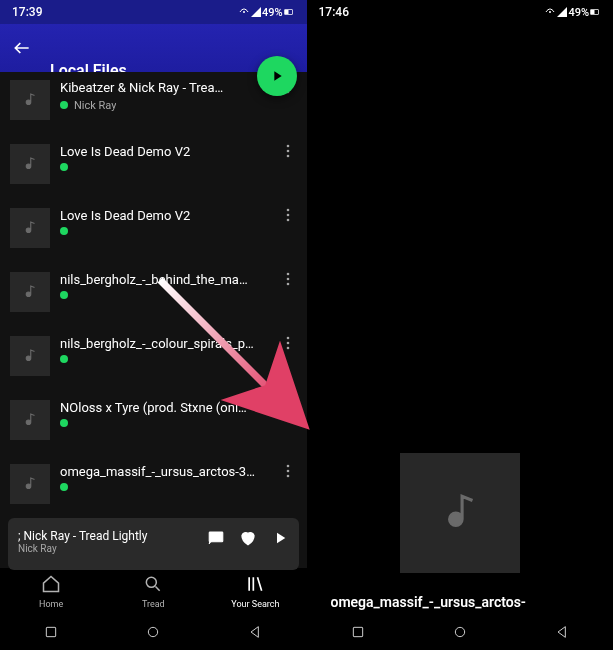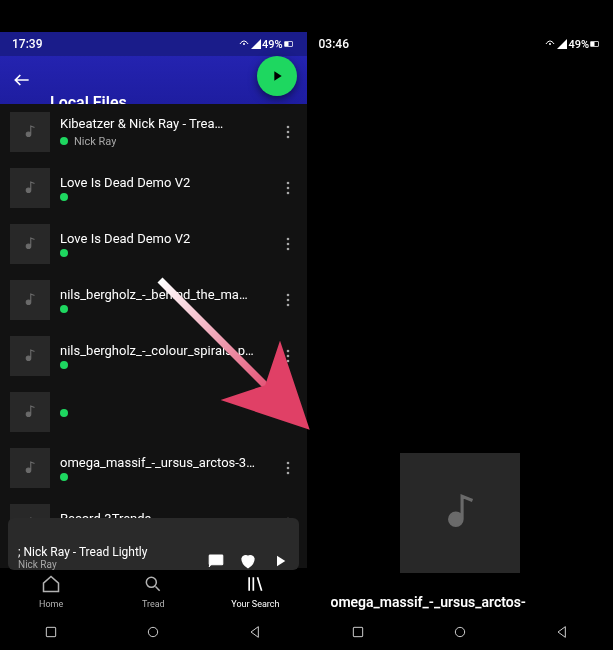--- a/index.html
+++ b/index.html
@@ -1,49 +1,49 @@
 <!DOCTYPE html>
 <html><head>
 <meta charset="utf-8">
 <style>
   * { margin: 0; padding: 0; box-sizing: border-box; font-family: -apple-system, BlinkMacSystemFont, "Segoe UI", Roboto, Helvetica, Arial, sans-serif; }
   html, body { width: 613px; height: 650px; background: #333; overflow: hidden; }
   .wrap { display: flex; width: 613px; height: 650px; position: relative; }
   .phone { width: 306.5px; height: 650px; background: #000; position: relative; display: flex; flex-direction: column; overflow: hidden; }
 
   
-  .status { height: 24px; background: #000; color: #fff; display: flex; justify-content: space-between; align-items: center; padding: 0 12px; font-size: 12px; font-weight: 500; margin-top: 32px; }
+  .status { height: 24px; background: #000; color: #fff; display: flex; justify-content: space-between; align-items: center; padding: 0 12px; font-size: 12px; font-weight: 500; }
   .phone.left .status { background: #1a1c8a; }
   .status .icons { display: flex; align-items: center; font-size: 11px; }
   .status svg { width: 12px; height: 12px; fill: #fff; }
 
   
   .header { height: 48px; background: linear-gradient(#2423b0, #1e1da0); display: flex; align-items: center; padding: 0 12px; color: #fff; gap: 18px; }
   .header .title { font-size: 16px; font-weight: 600; margin-top: 44px; }
 
   
   .fab { position: absolute; right: 10px; top: 56px; width: 40px; height: 40px; border-radius: 50%; background: #1ed760; display: flex; align-items: center; justify-content: center; z-index: 5; box-shadow: 0 3px 8px rgba(0,0,0,.5);}
   .fab svg { fill: #000; width: 16px; height: 16px; }
 
   
   .list { flex: 1; background: #121212; overflow: hidden; }
-  .row { display: flex; align-items: center; height: 56px; padding: 0 8px 0 10px; }
+  .row { display: flex; align-items: flex-start; height: 56px; padding: 0 8px 0 10px; margin-top: 8px; }
   .thumb { width: 40px; height: 40px; background: #282828; display: flex; align-items: center; justify-content: center; flex-shrink: 0; }
   .thumb svg { width: 18px; height: 18px; fill: #6a6a6a; }
   .thumb.art { background: #3a3227; }
   .meta { flex: 1; min-width: 0; padding: 0 10px; }
   .meta .t { color: #fff; font-size: 13px; white-space: nowrap; overflow: hidden; text-overflow: ellipsis; line-height: 1.3; }
   .meta .sub { display: flex; align-items: center; gap: 6px; margin-top: 2px; }
   .dot { width: 8px; height: 8px; border-radius: 50%; background: #1ed760; flex-shrink: 0; }
   .meta .a { color: #a7a7a7; font-size: 11px; white-space: nowrap; overflow: hidden; text-overflow: ellipsis; }
   .more { width: 22px; display: flex; align-items: center; justify-content: center; color: #a7a7a7; flex-shrink: 0; }
   .more svg { width: 4px; height: 14px; fill: #a7a7a7; }
 
   
-  .nowbar { position: absolute; left: 8px; right: 8px; bottom: 80px; height: 52px; background: #2a2a2a; border-radius: 6px; display: flex; align-items: flex-end; padding: 0 10px; gap: 10px; z-index: 6; }
+  .nowbar { position: absolute; left: 8px; right: 8px; bottom: 80px; height: 52px; background: #2a2a2a; border-radius: 6px; display: flex; align-items: flex-start; padding: 11px 10px; gap: 10px; z-index: 6; }
   .nowbar .nmeta { flex: 1; min-width: 0; }
   .nowbar .nt { color: #fff; font-size: 12px; white-space: nowrap; overflow: hidden; text-overflow: ellipsis; }
   .nowbar .na { color: #a7a7a7; font-size: 10px; }
   .nowbar .nicons { display: flex; align-items: center; gap: 14px; }
   .nowbar svg { width: 18px; height: 18px; fill: #fff; }
 
   
   .tabs { position: absolute; left: 0; right: 0; bottom: 36px; height: 46px; background: #000; display: flex; }
   .tab { flex: 1; display: flex; flex-direction: column; align-items: center; justify-content: center; gap: 5px; color: #b3b3b3; }
   .tab.active { color: #fff; }
@@ -216,20 +216,21 @@
           </div>
         </div>
         <div class="row">
           <div class="thumb">
             <svg viewBox="0 0 24 24">
               <path d="M10 18a3 3 0 1 1 0-6 3 3 0 0 1 0 6zM13 15V4l5 2" fill="none" stroke="#6a6a6a" stroke-width="1.5"></path>
               <circle cx="10" cy="15" r="3" fill="#6a6a6a"></circle>
             </svg>
           </div>
           <div class="meta">
+            <div class="t">NOloss x Tyre (prod. Stxne (onl…</div>
             <div class="sub">
               <span class="dot"></span>
               <span class="a"></span>
             </div>
           </div>
           <div class="more">
             <svg viewBox="0 0 4 14">
               <circle cx="2" cy="2" r="1.3"></circle>
               <circle cx="2" cy="7" r="1.3"></circle>
               <circle cx="2" cy="12" r="1.3"></circle>
@@ -353,21 +354,21 @@
           <circle cx="12" cy="12" r="7"></circle>
         </svg>
       <svg viewBox="0 0 24 24">
           <path d="M17 4v16L6 12z"></path>
         </svg>
     </div>
   </div>
 
   <div class="phone right">
     <div class="status">
-      <span>03:46</span>
+      <span>17:46</span>
       <span class="icons">
         <svg viewBox="0 0 24 24">
             <circle cx="12" cy="12" r="2"></circle>
             <path d="M4 12c2-4 6-6 8-6s6 2 8 6" fill="none" stroke="#fff" stroke-width="2"></path>
           </svg>
         <svg viewBox="0 0 24 24">
             <path d="M2 22 L22 2 L22 22 Z"></path>
           </svg>
         <span>49%</span>
         <svg viewBox="0 0 24 24">

